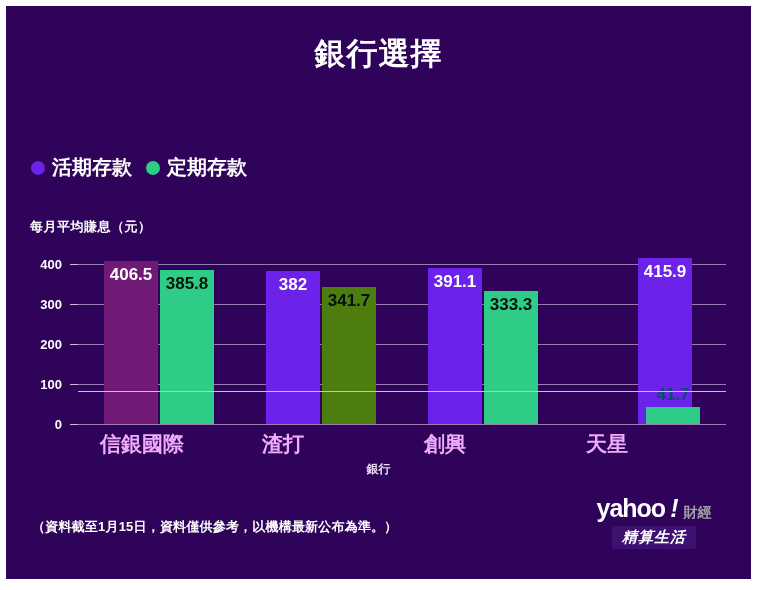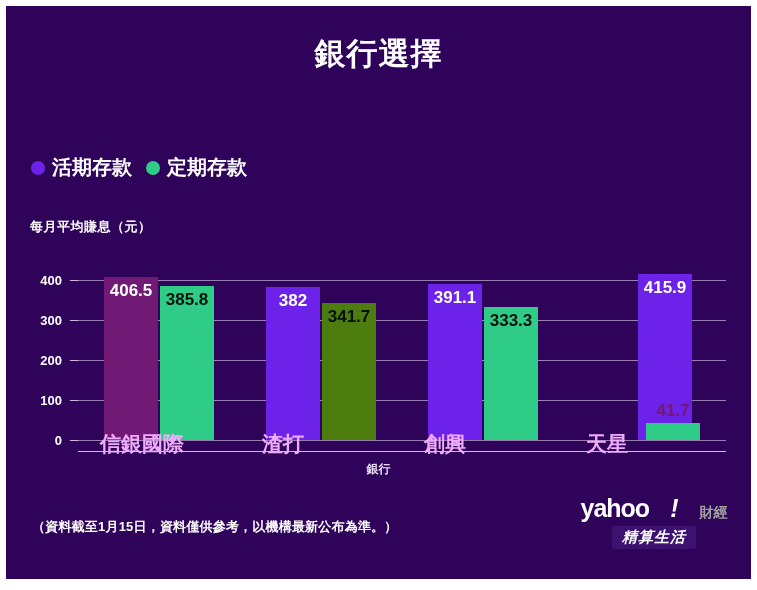--- a/index.html
+++ b/index.html
@@ -84,23 +84,23 @@
     text-align: center;
     color: #e8dcf5;
     font-size: 12px;
     font-weight: bold;
   }
 
   
   .plot-area {
     position: absolute;
     left: 72px;
-    top: 274px;
-    width: 648px;
-    height: 172px;
+    top: 258px;
+    width: 648px;
+    height: 128px;
   }
   .gridline {
     position: absolute;
     left: 0;
     width: 648px;
     height: 1px;
     background: #b9a8d0;
     opacity: 0.75;
   }
   .axis-baseline {
@@ -156,21 +156,21 @@
     transform: translateX(-50%);
     top: 4px;
     font-size: 17px;
     font-weight: bold;
     white-space: nowrap;
   }
   .bar-primary .bar-value { color: #ffffff; }
   .bar-secondary .bar-value { color: #06110c; }
   .bar-value.outside {
     top: -22px;
-    color: #701a75;
+    color: #0c4a6e;
   }
 
   .cat-labels {
     position: absolute;
     left: 72px;
     top: 424px;
     width: 648px;
     display: flex;
   }
   .cat-label {
@@ -199,21 +199,21 @@
     position: absolute;
     right: 22px;
     top: 488px;
     width: 150px;
     text-align: center;
   }
   .logo-row {
     display: flex;
     align-items: baseline;
     justify-content: center;
-    gap: 21px;
+    gap: 5px;
   }
   .logo-yahoo {
     color: #ffffff;
     font-size: 25px;
     font-weight: bold;
     letter-spacing: -1px;
   }
   .logo-bang {
     color: #ffffff;
     font-size: 25px;

